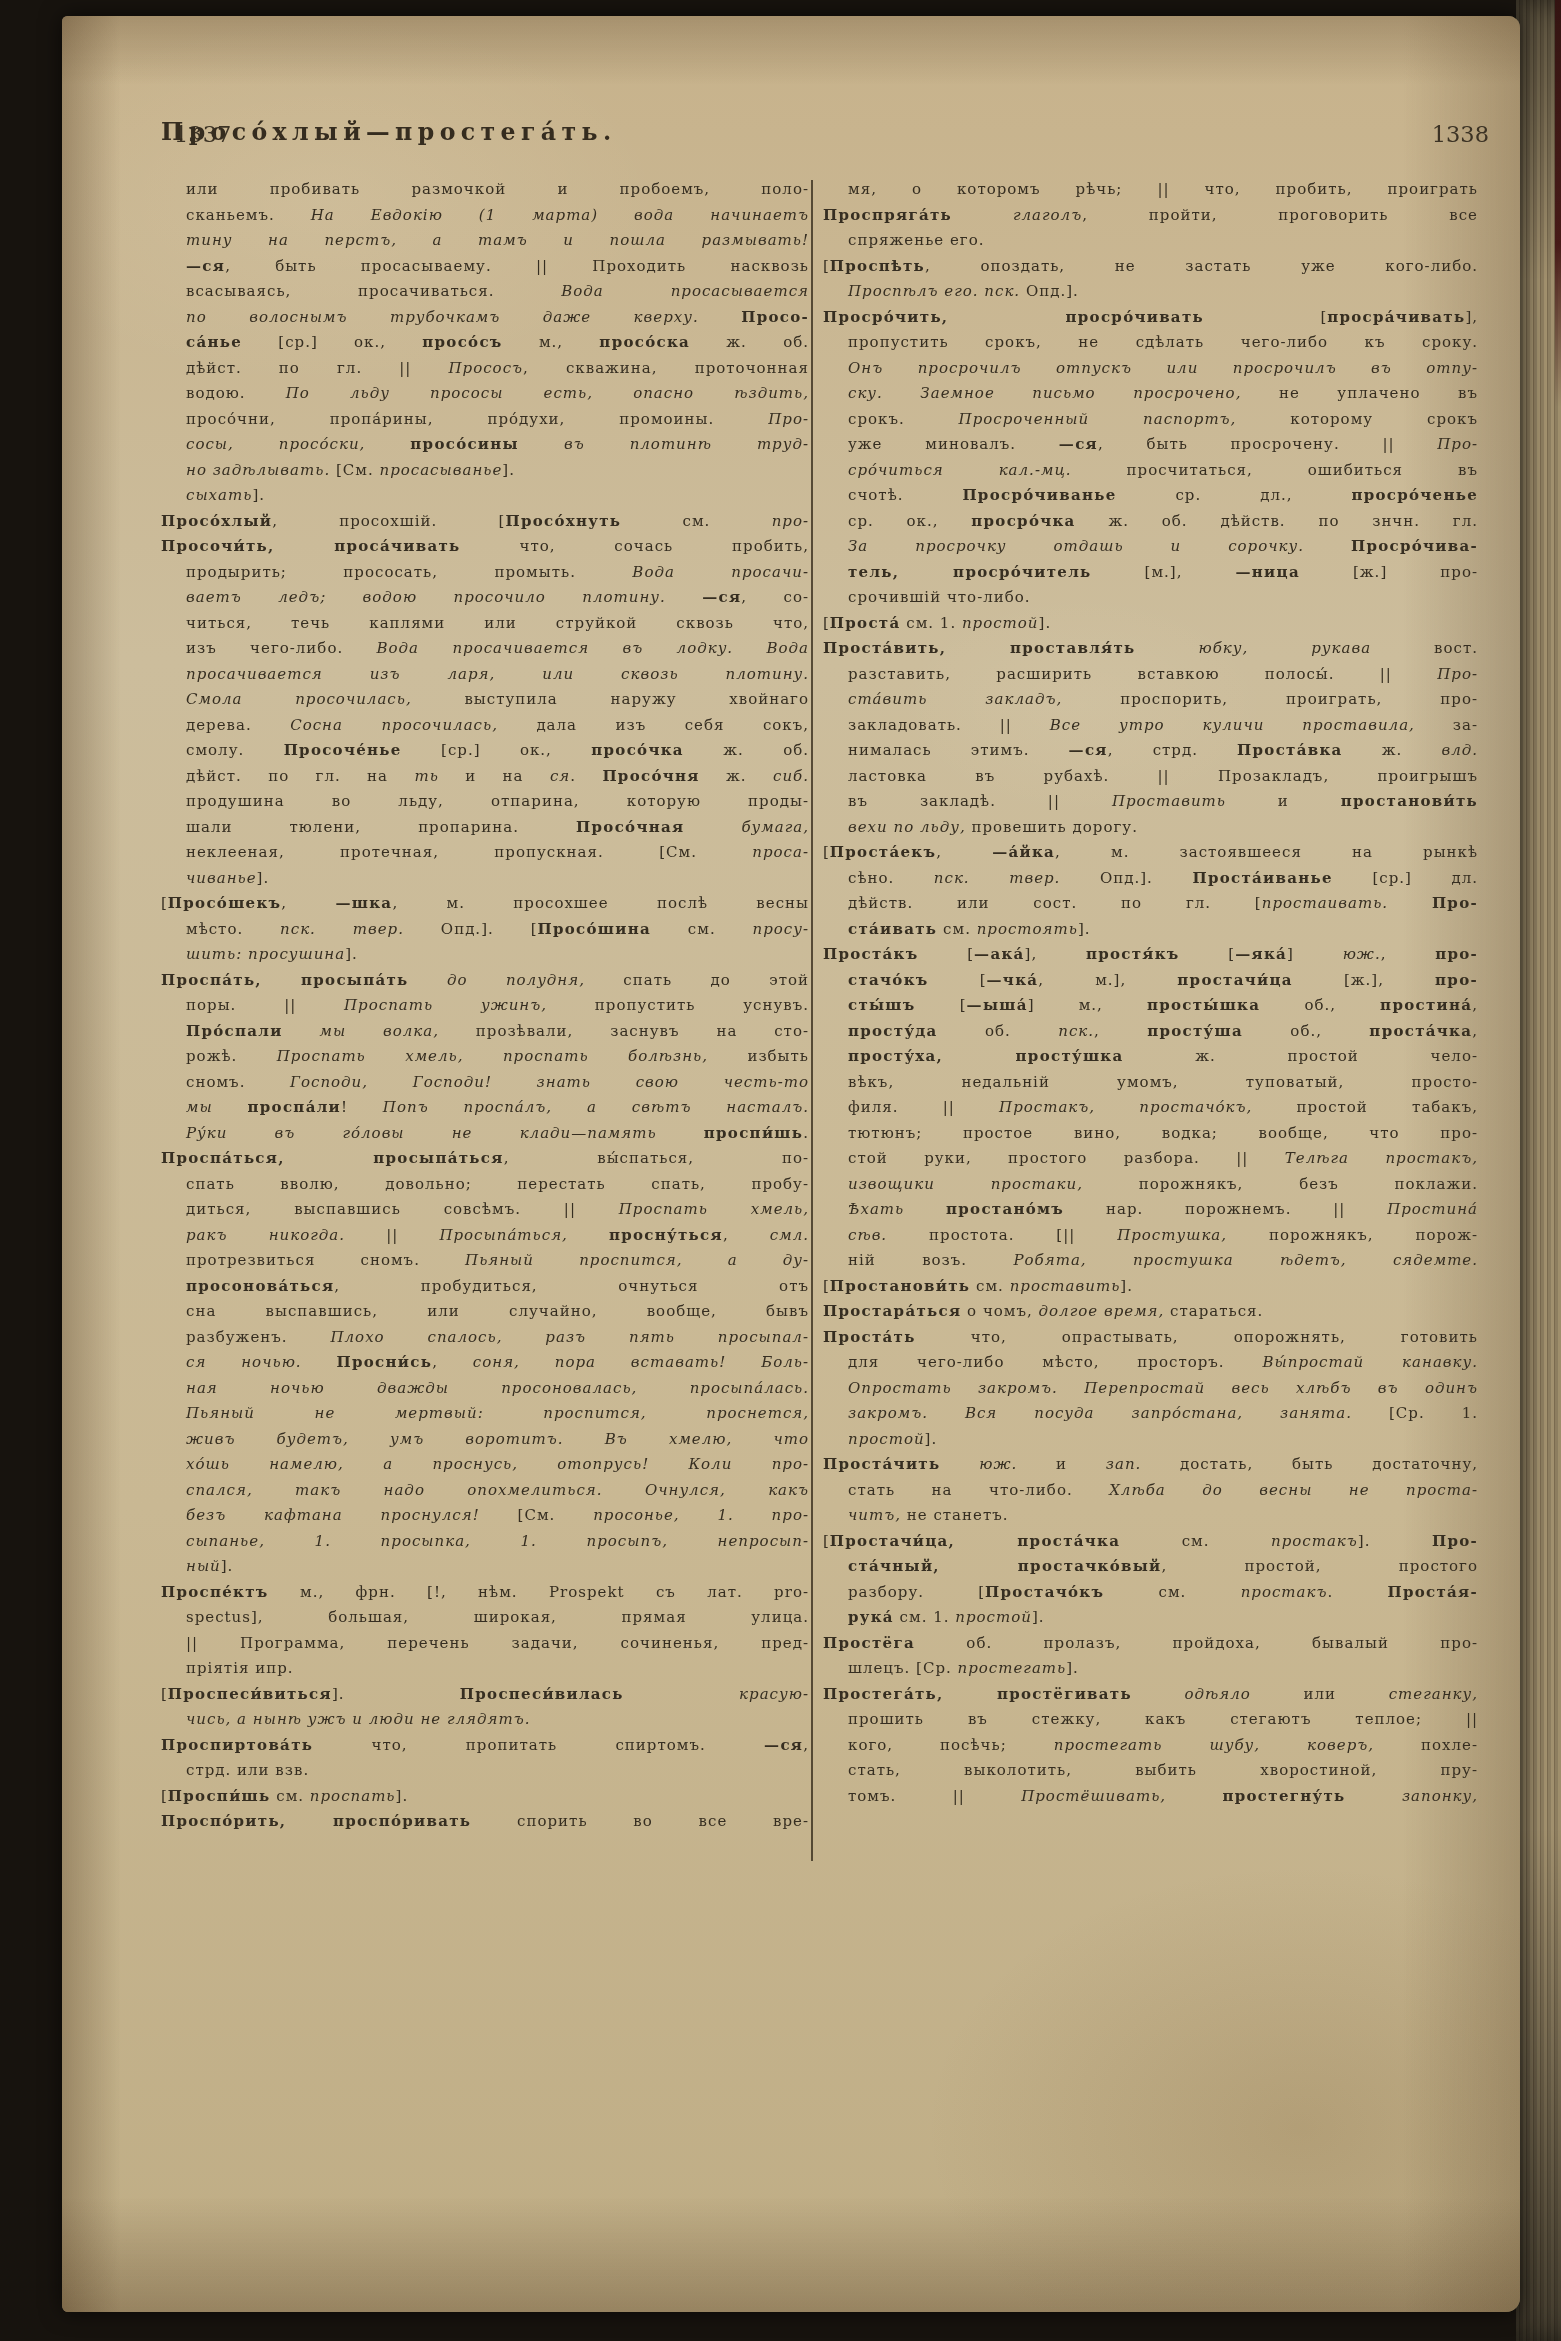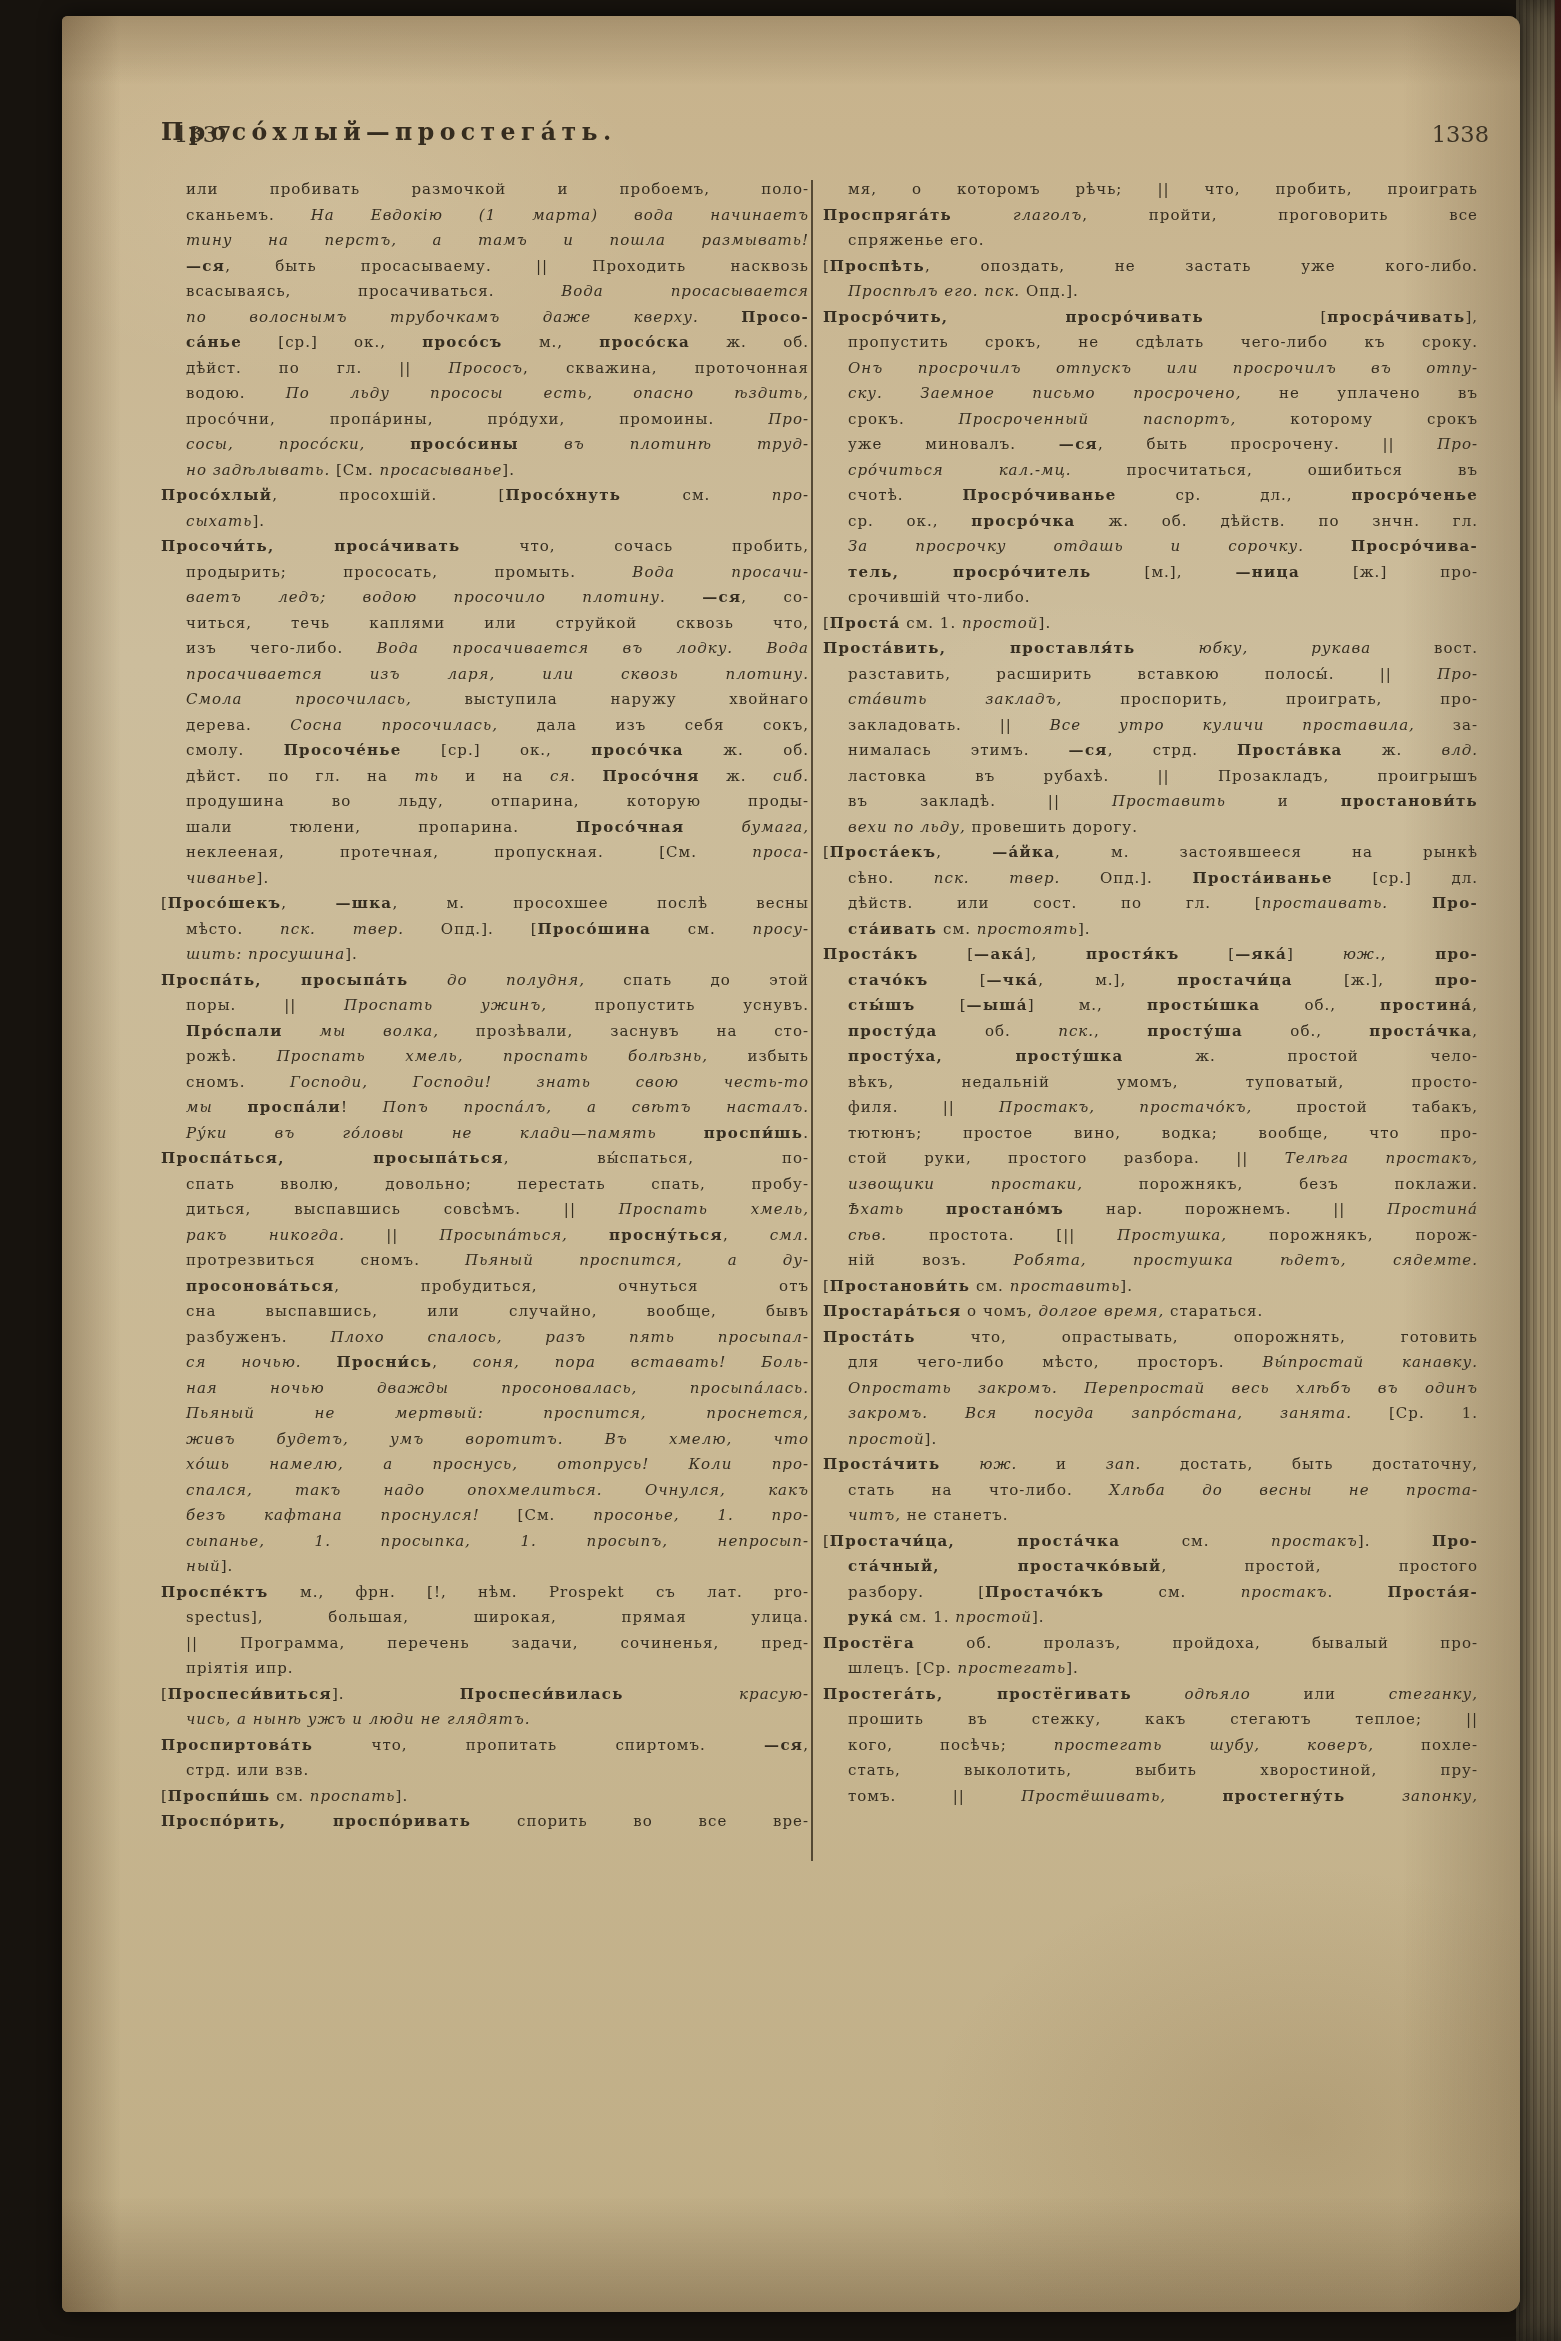--- a/index.html
+++ b/index.html
@@ -65,22 +65,22 @@
         <div class="line"><i>тину на перстъ, а тамъ и пошла размывать!</i></div>
         <div class="line"><b>—ся</b>, быть просасываему. || Проходить насквозь</div>
         <div class="line">всасываясь, просачиваться. <i>Вода просасывается</i></div>
         <div class="line"><i>по волоснымъ трубочкамъ даже кверху.</i> <b>Просо-</b></div>
         <div class="line"><b>са́нье</b> [ср.] ок., <b>просо́съ</b> м., <b>просо́ска</b> ж. об.</div>
         <div class="line">дѣйст. по гл. || <i>Прососъ</i>, скважина, проточонная</div>
         <div class="line">водою. <i>По льду прососы есть, опасно ѣздить,</i></div>
         <div class="line">просо́чни, пропа́рины, про́духи, промоины. <i>Про-</i></div>
         <div class="line"><i>сосы, просо́ски,</i> <b>просо́сины</b> <i>въ плотинѣ труд-</i></div>
         <div class="line short"><i>но задѣлывать.</i> [См. <i>просасыванье</i>].</div>
+        <div class="line short"><i>сыхать</i>].</div>
         <div class="line entry"><b>Просо́хлый</b>, просохшій. [<b>Просо́хнуть</b> см. <i>про-</i></div>
-        <div class="line short"><i>сыхать</i>].</div>
         <div class="line entry"><b>Просочи́ть, проса́чивать</b> что, сочась пробить,</div>
         <div class="line">продырить; прососать, промыть. <i>Вода просачи-</i></div>
         <div class="line"><i>ваетъ ледъ; водою просочило плотину.</i> <b>—ся</b>, со-</div>
         <div class="line">читься, течь каплями или струйкой сквозь что,</div>
         <div class="line">изъ чего-либо. <i>Вода просачивается въ лодку. Вода</i></div>
         <div class="line"><i>просачивается изъ ларя, или сквозь плотину.</i></div>
         <div class="line"><i>Смола просочилась,</i> выступила наружу хвойнаго</div>
         <div class="line">дерева. <i>Сосна просочилась,</i> дала изъ себя сокъ,</div>
         <div class="line">смолу. <b>Просоче́нье</b> [ср.] ок., <b>просо́чка</b> ж. об.</div>
         <div class="line">дѣйст. по гл. на <i>ть</i> и на <i>ся</i>. <b>Просо́чня</b> ж. <i>сиб.</i></div>

